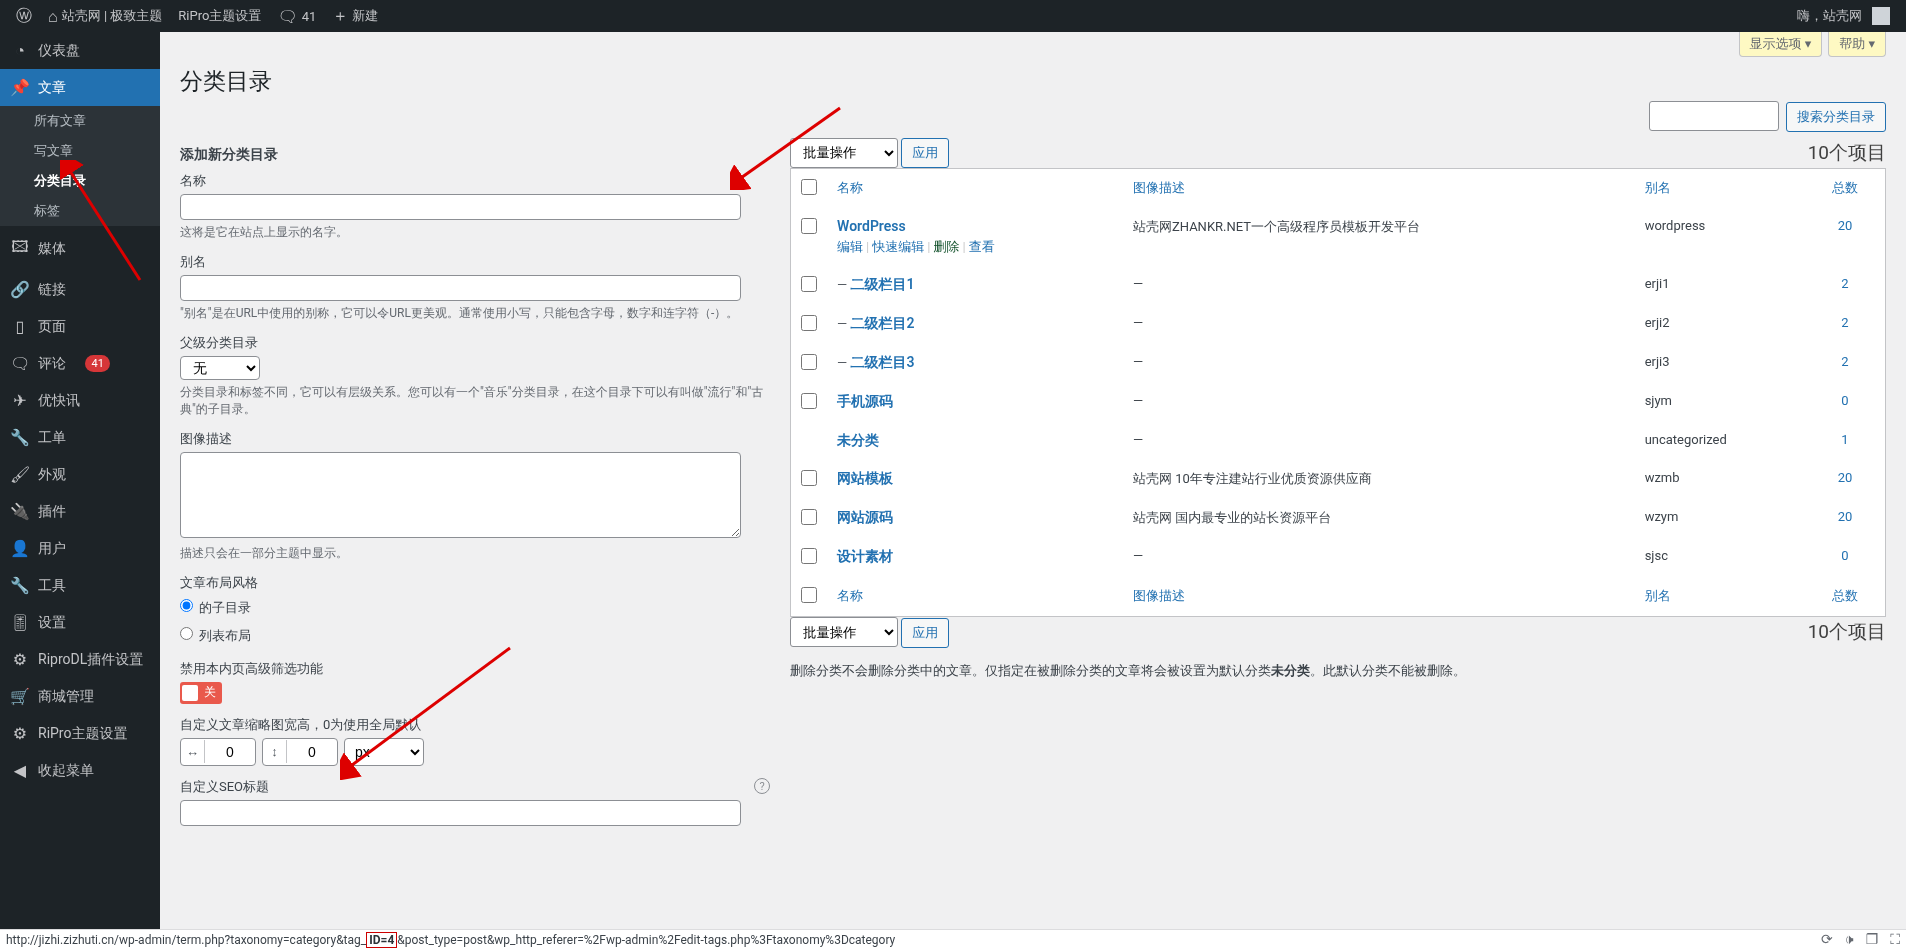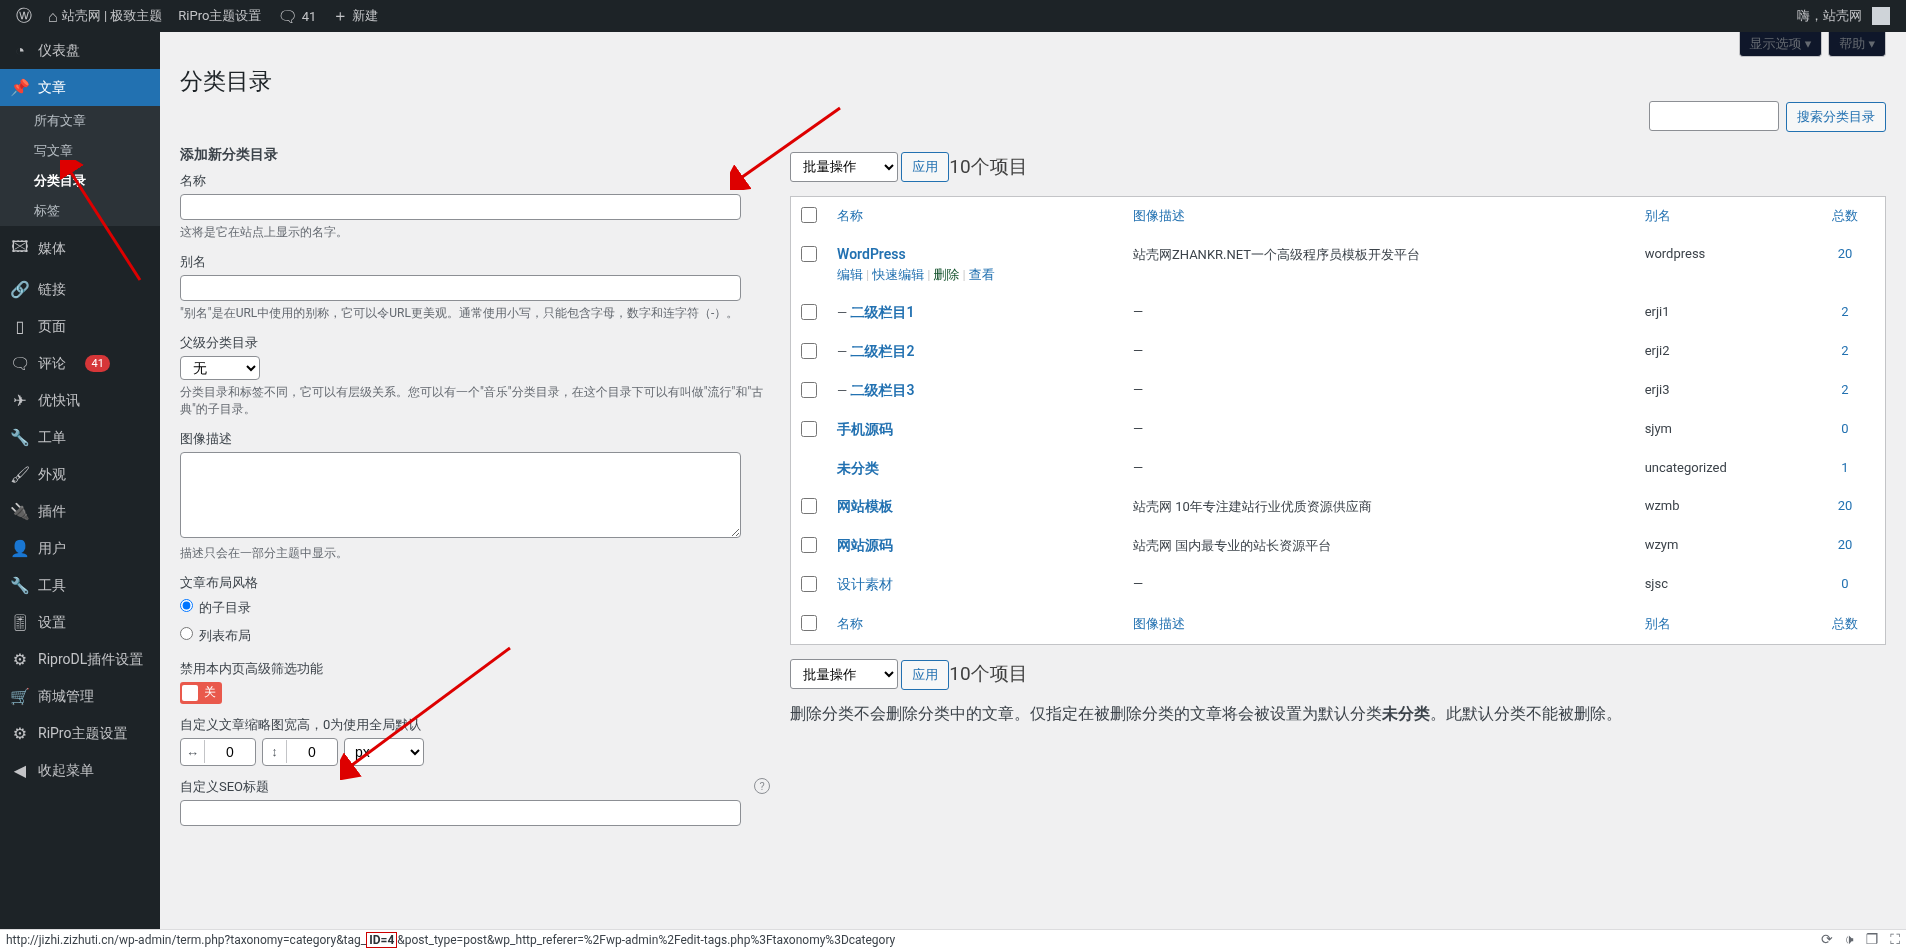--- a/index.html
+++ b/index.html
@@ -23,21 +23,21 @@
 #adminmenu .submenu .sub-item { padding:6px 12px 6px 34px; font-size:13px; color:rgba(240,246,252,.7); cursor:pointer; }
 #adminmenu .submenu .sub-item.current { color:#fff; font-weight:600; }
 .count-badge { background:#d63638; color:#fff; border-radius:9px; padding:0 6px; font-size:11px; line-height:17px; }
 
 
 #wpbody { margin-left:160px; padding-top:32px; }
 #wpbody-content { padding:10px 20px 40px; }
 
 
 .screen-meta-links { float:right; margin:0 20px 0 0; }
-.screen-meta-links .show-settings { float:left; margin-left:6px; background:#0f172a; border:1px solid #c3c4c7; border-top:none; padding:3px 10px; font-size:13px; color:#646970; border-radius:0 0 4px 4px; cursor:pointer; }
+.screen-meta-links .show-settings { float:left; margin-left:6px; background:#fef9c3; border:1px solid #c3c4c7; border-top:none; padding:3px 10px; font-size:13px; color:#646970; border-radius:0 0 4px 4px; cursor:pointer; }
 .screen-meta-links .show-settings:after { content:" ▾"; }
 
 h1.wp-heading-inline { font-size:23px; font-weight:400; margin:0; padding:9px 0 4px; color:#1d2327; clear:both; }
 
 .search-box { float:right; margin-bottom:6px; }
 .search-box input[type=search]{ border:1px solid #8c8f94; border-radius:3px; padding:0 8px; height:30px; width:130px; background:#fff; }
 .search-box .button { margin-left:4px; }
 
 #col-container { display:flex; gap:20px; margin-top:6px; clear:both;}
 #col-left { width:35%; min-width:300px; }
@@ -61,21 +61,21 @@
 
 .number-pair { display:flex; gap:6px; }
 .number-pair .np-box { border:1px solid #8c8f94; border-radius:4px; display:flex; align-items:center; background:#fff; }
 .number-pair .np-box span { width:24px; text-align:center; border-right:1px solid #c3c4c7; padding:4px 0; color:#50575e; }
 .number-pair .np-box input { border:none; width:50px; text-align:center; padding:4px 0; }
 .number-pair select { border:1px solid #8c8f94; border-radius:4px; padding:4px 6px; }
 
 .help-dot { float:right; width:16px; height:16px; border:1px solid #8c8f94; color:#8c8f94; border-radius:50%; text-align:center; line-height:15px; font-size:11px; }
 
 
-.tablenav { display:flex; align-items:center; justify-content:flex-start; margin:14px 0; }
+.tablenav { display:flex; align-items:center; justify-content:space-between; margin:0 0; }
 .tablenav select { border:1px solid #8c8f94; border-radius:3px; padding:0 24px 0 8px; height:30px; background:#fff; }
 .button { border:1px solid #2271b1; color:#2271b1; background:#f6f7f7; border-radius:3px; padding:0 10px; height:30px; cursor:pointer; font-size:13px; }
 .tablenav .displaying-num { color:#404040; font-size:19px; }
 
 
 .wp-list-table { width:100%; border:1px solid #c3c4c7; background:#fff; border-spacing:0; }
 .wp-list-table th, .wp-list-table td { text-align:left; padding:10px; font-size:13px; vertical-align:top; }
 .wp-list-table thead th, .wp-list-table tfoot th { font-weight:400; color:#2271b1; }
 .wp-list-table thead th a, .wp-list-table tfoot th a { color:#2271b1; }
 .wp-list-table .check-column { width:32px; }
@@ -83,21 +83,21 @@
 .wp-list-table tbody td.name a.row-title { color:#2271b1; font-weight:600; font-size:14px; }
 .wp-list-table tbody td.name .child-indent { color:#50575e; }
 .wp-list-table .num { text-align:center; width:80px; }
 .wp-list-table .num a { color:#2271b1; }
 .row-actions { color:#a7aaad; font-size:13px; margin-top:4px; }
 .row-actions span { margin-right:0; }
 .row-actions a { color:#2271b1; }
 .row-actions .delete a { color:#14532d; }
 .row-actions .sep { color:#ccc; padding:0 3px; }
 
-.edit-tag-notes { margin-top:14px; font-size:16px; color:#3c434a; }
+.edit-tag-notes { margin-top:14px; font-size:13px; color:#3c434a; }
 .edit-tag-notes p { margin:4px 0; }
 
 input[type=checkbox]{ width:16px; height:16px; border:1px solid #8c8f94; border-radius:3px; }
 
 
 .arrow-line { position:absolute; pointer-events:none; }
 
 #statusbar { position:fixed; left:0; right:0; bottom:0; height:20px; background:#fff; border-top:1px solid #dcdcde; font-size:12px; color:#3c434a; padding:2px 6px; display:flex; align-items:center; justify-content:space-between; }
 #statusbar .url b { border:1px solid #c00; padding:0 2px; color:#2c3338; }
 #statusbar .icons { display:flex; gap:12px; color:#646970; font-size:14px; }
@@ -378,21 +378,21 @@
                 <td class="name">
                   <div><a href="#" class="row-title" style="font-weight: 600;">网站源码</a></div>
                 </td>
                 <td>站壳网 国内最专业的站长资源平台</td>
                 <td>wzym</td>
                 <td class="num"><a href="#">20</a></td>
               </tr>
               <tr>
                 <td class="check-column"><input type="checkbox" style=""></td>
                 <td class="name">
-                  <div><a href="#" class="row-title" style="font-weight: 400; margin-top: 34px;">设计素材</a></div>
+                  <div><a href="#" class="row-title" style="font-weight: 700; margin-top: 34px;">设计素材</a></div>
                 </td>
                 <td>—</td>
                 <td>sjsc</td>
                 <td class="num"><a href="#">0</a></td>
               </tr>
             </tbody>
           <tfoot>
             <tr>
               <th class="check-column"><input type="checkbox" style=""></th>
               <th><a>名称</a></th>

